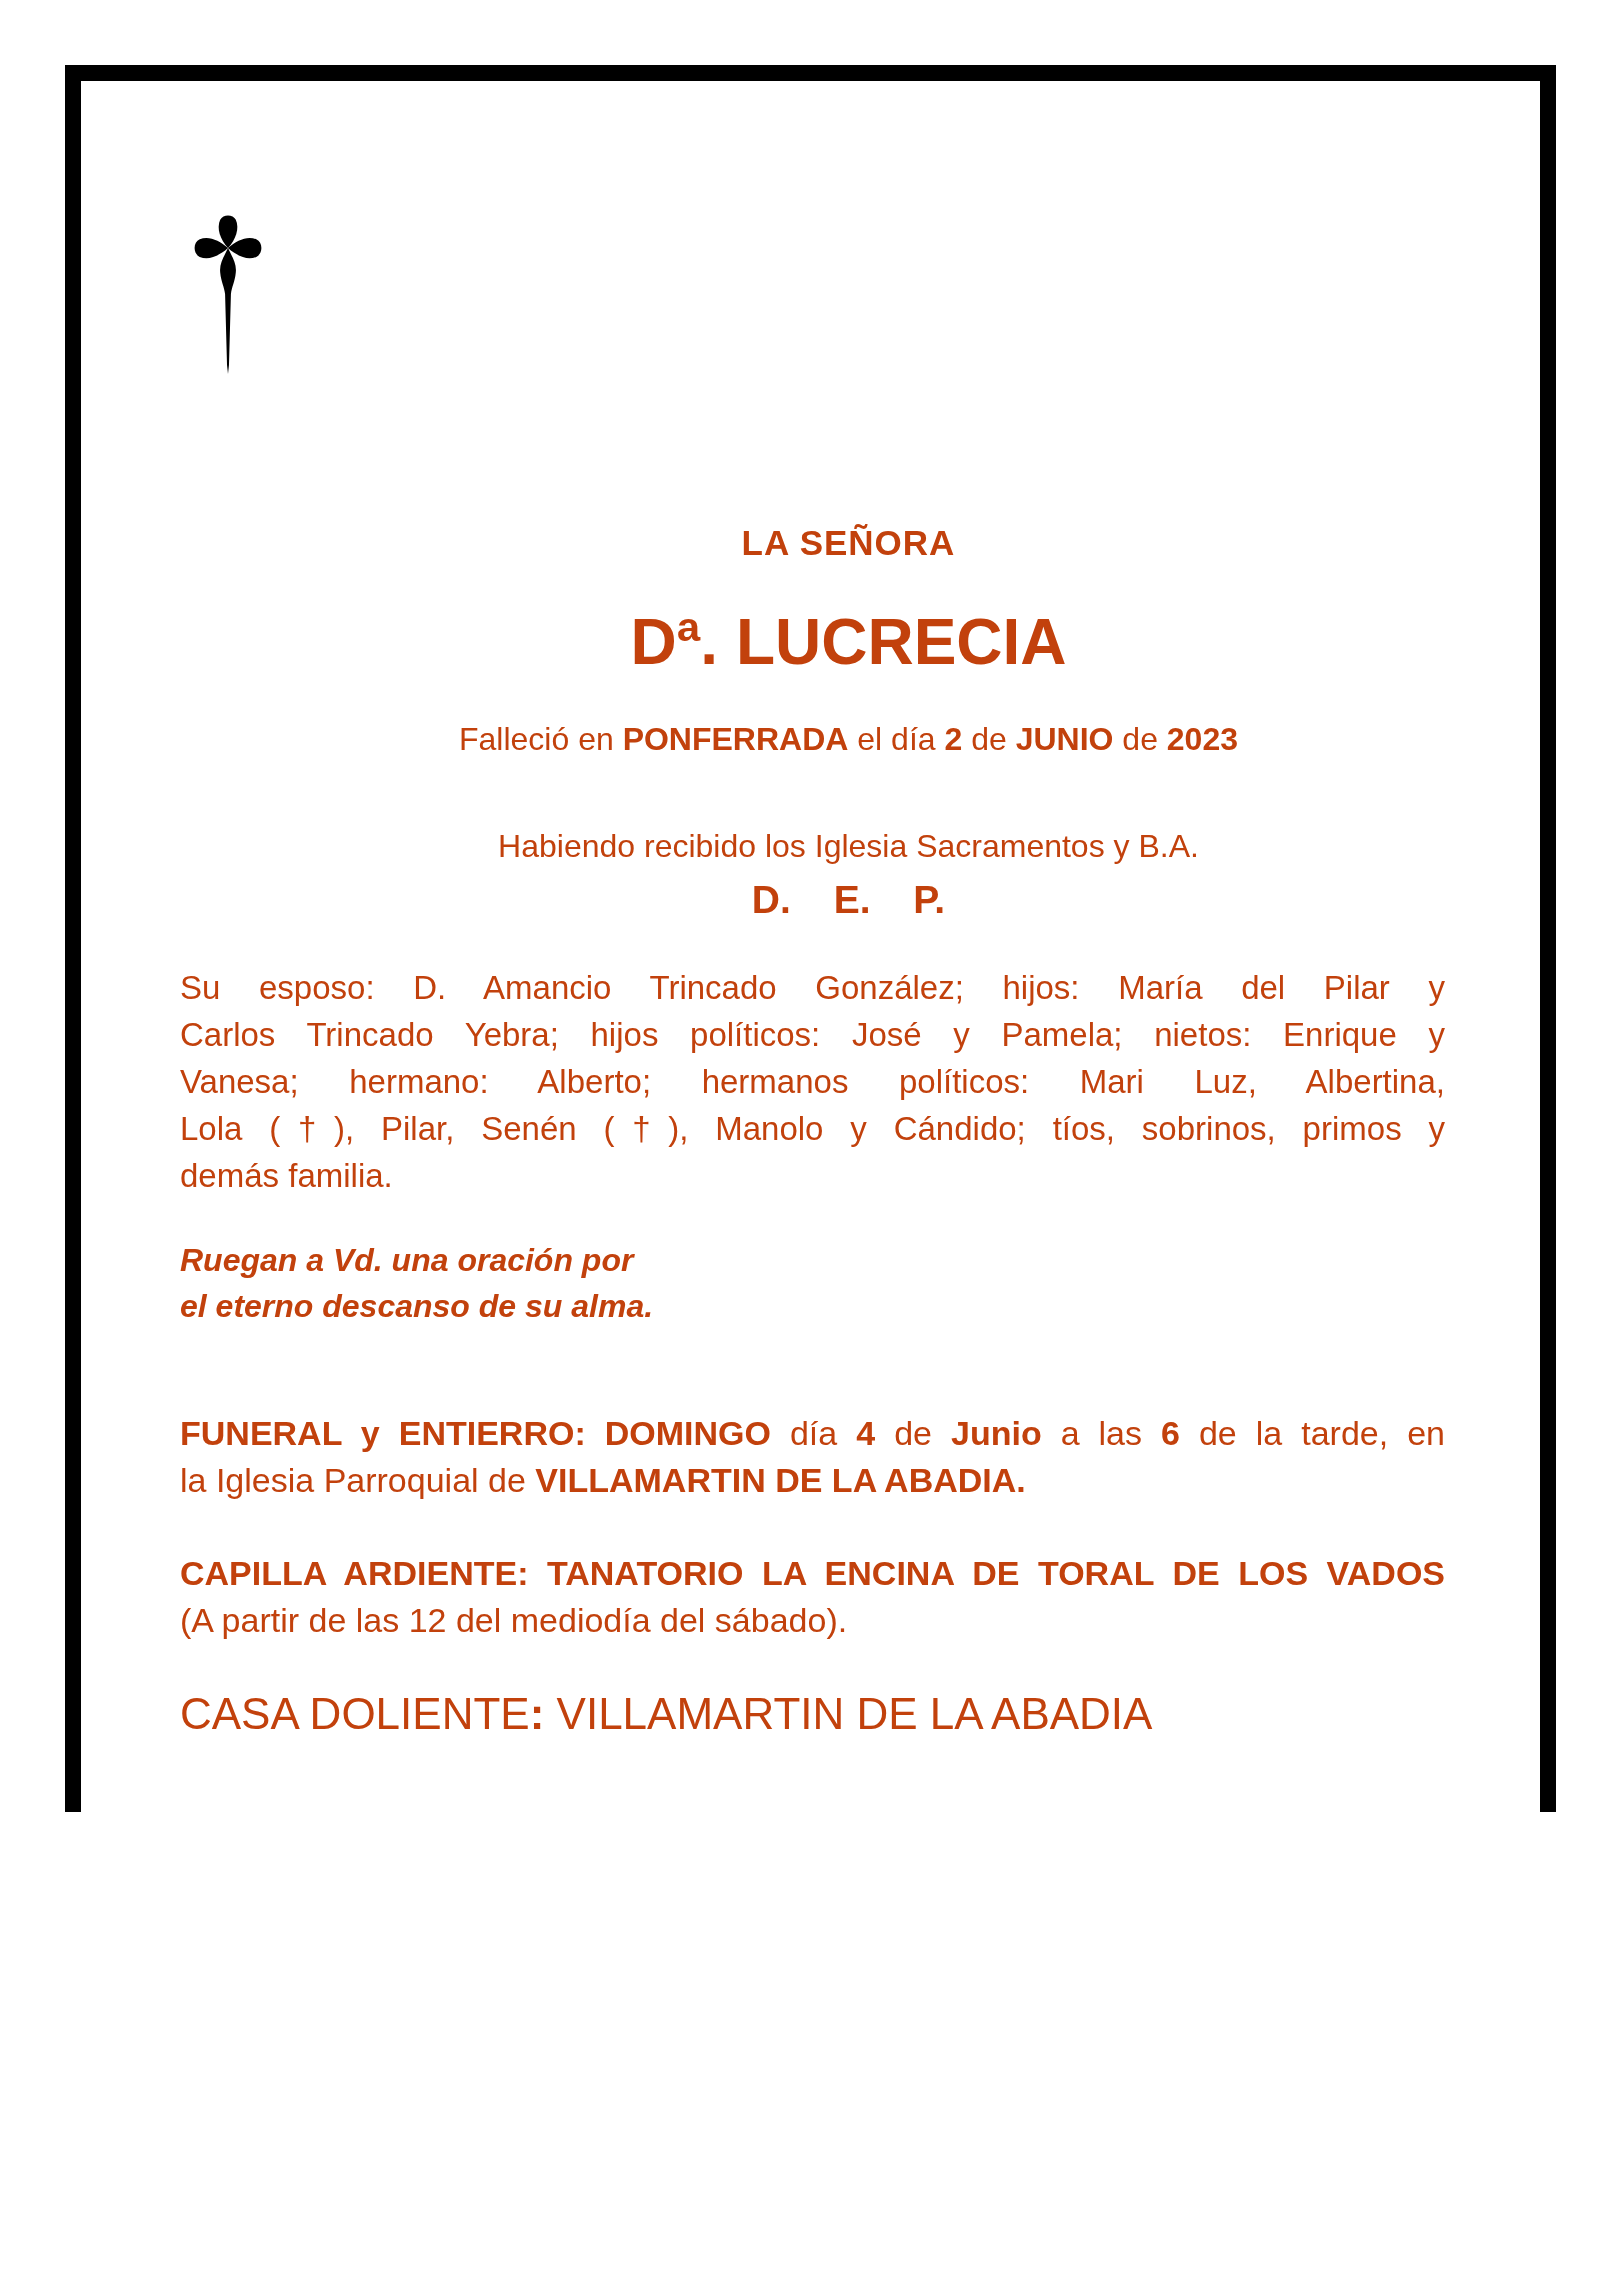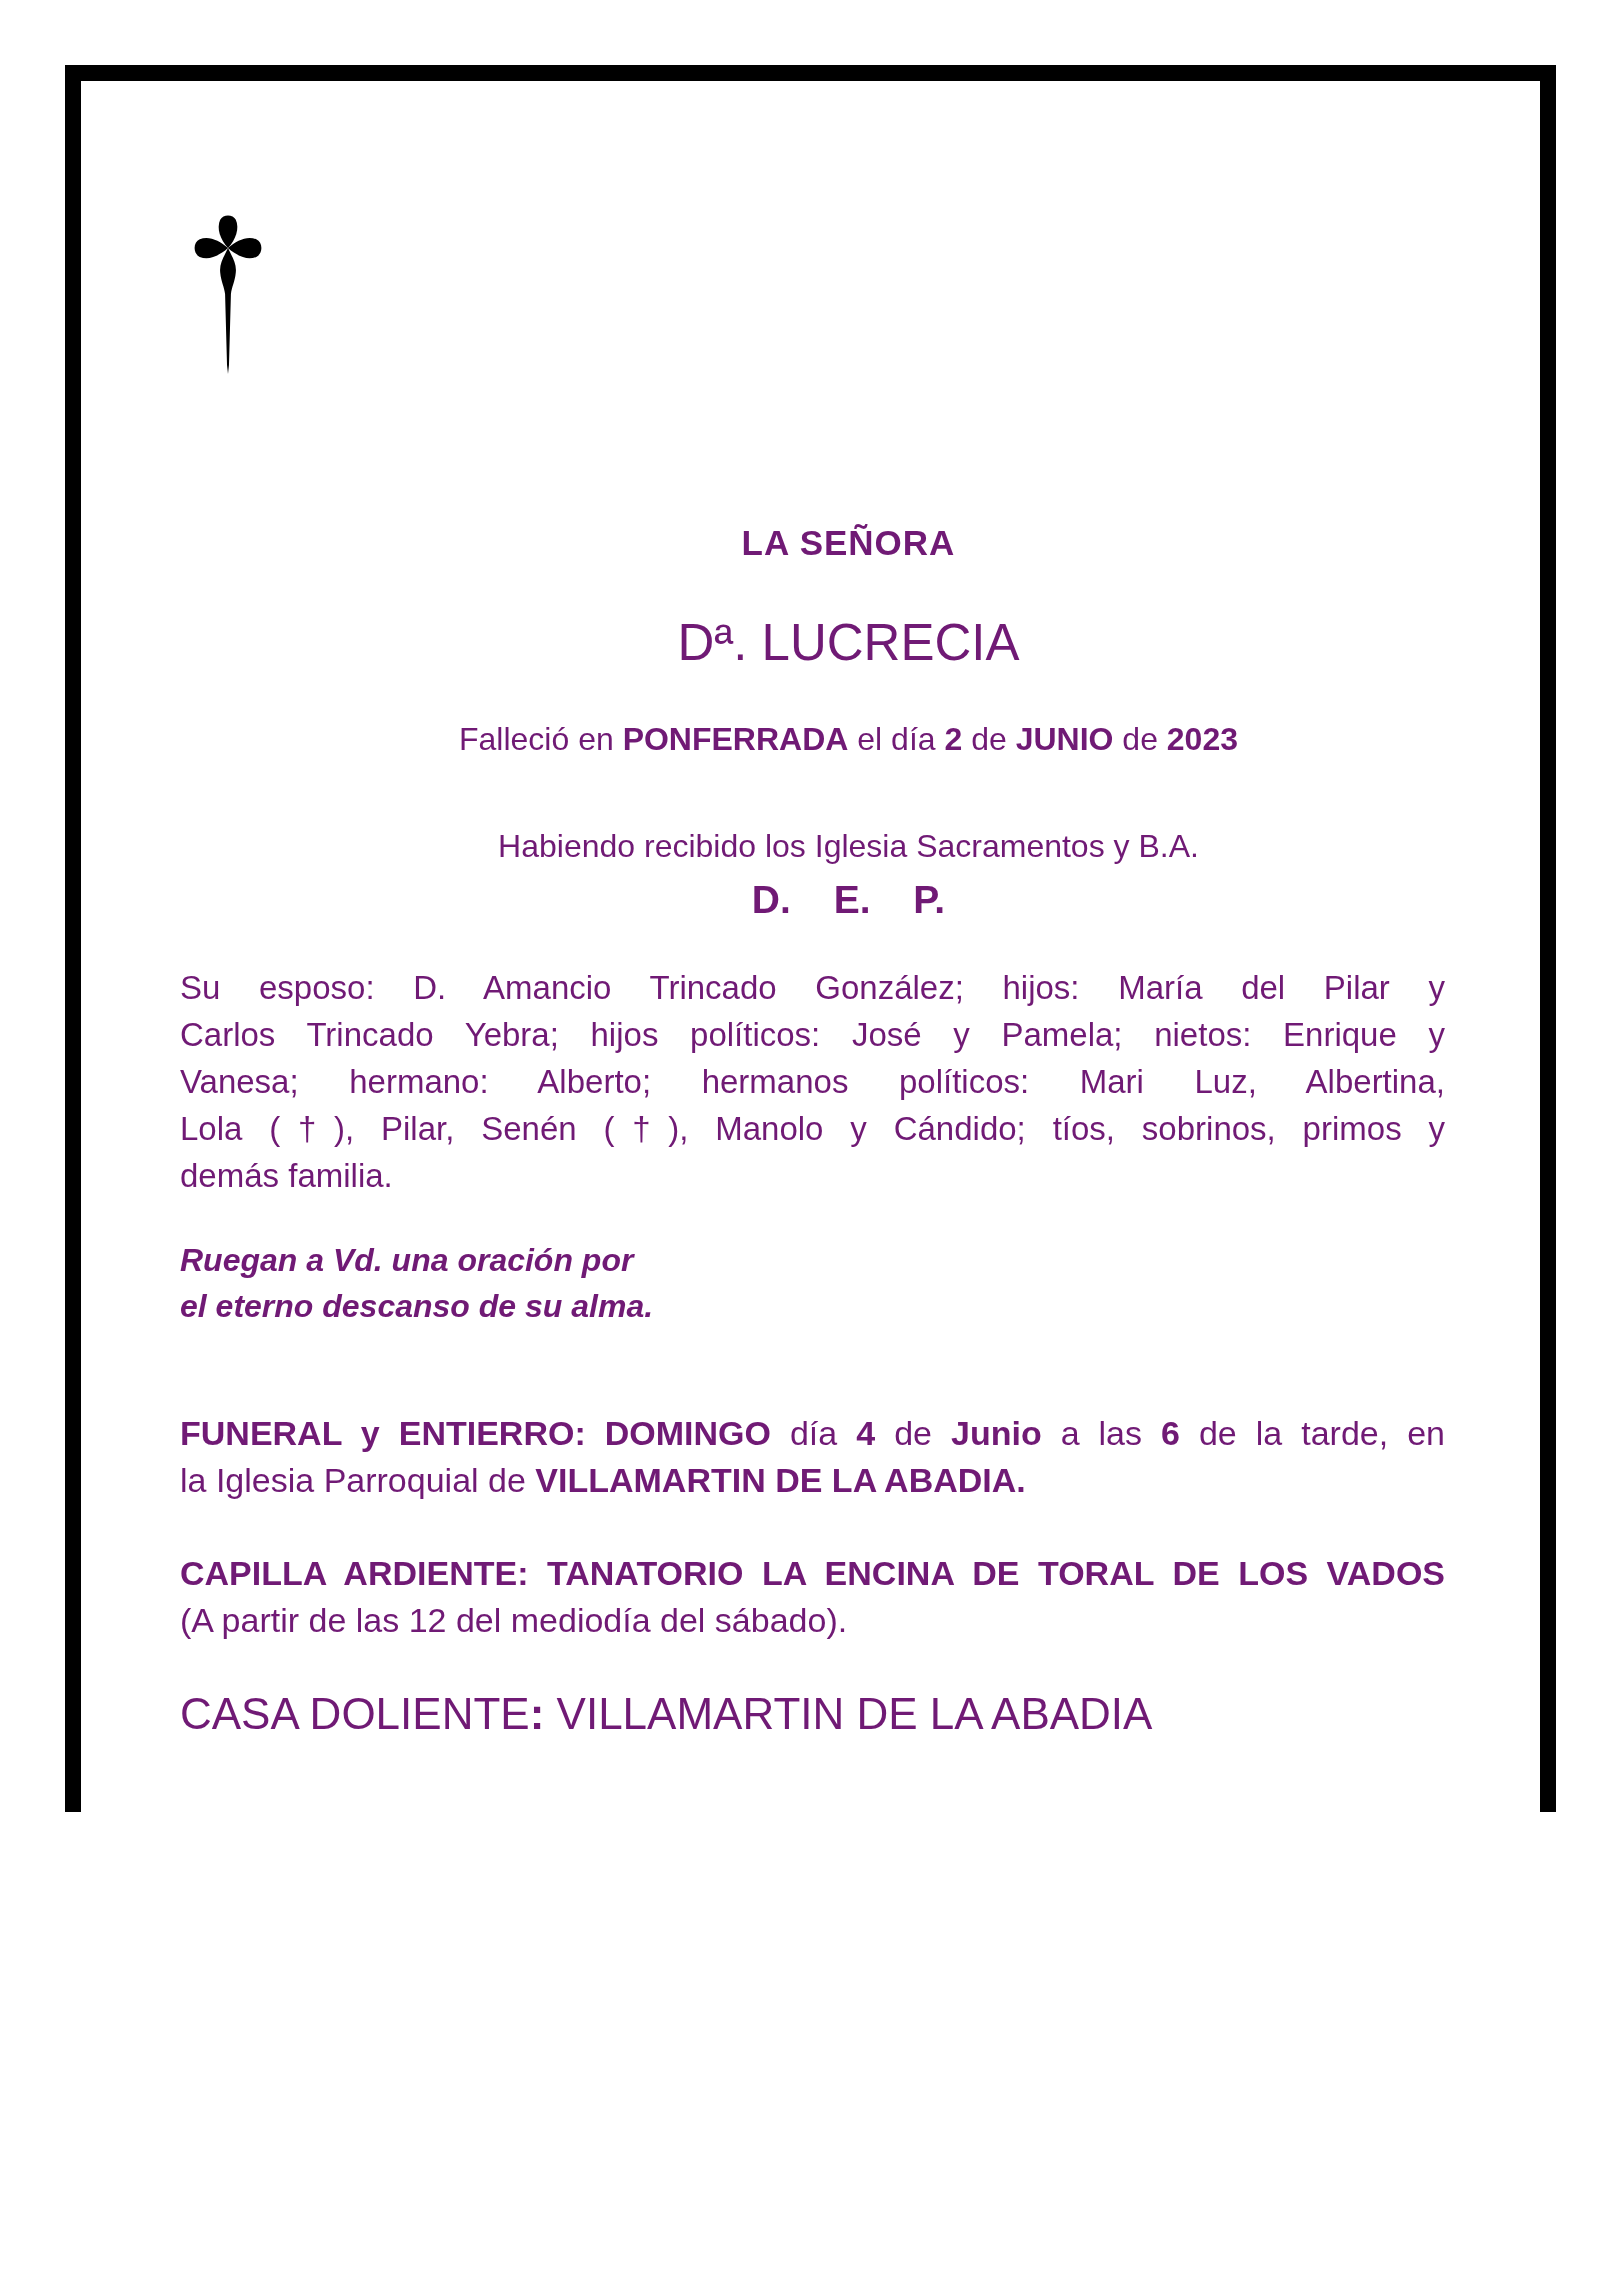--- a/index.html
+++ b/index.html
@@ -5,21 +5,21 @@
   html, body {
     margin: 0;
     padding: 0;
     background: #ffffff;
   }
   .page {
     position: relative;
     width: 1621px;
     height: 1812px;
     background: #ffffff;
-    color: #701a75;
+    color: #c2410c;
     font-family: "Liberation Sans", sans-serif;
   }
   .frame {
     position: absolute;
     left: 65px;
     top: 65px;
     width: 1491px;
     height: 2163px;
     border: 16.7px solid #000000;
     box-sizing: border-box;
@@ -44,23 +44,23 @@
   .prefix {
     margin-top: 143px;
     font-size: 35px;
     line-height: 41px;
     font-weight: bold;
     text-align: center;
     letter-spacing: 1px;
   }
   .name {
     margin-top: 28px;
-    font-size: 51px;
+    font-size: 64px;
     line-height: 103px;
-    font-weight: normal;
+    font-weight: bold;
     text-align: center;
   }
   .meta {
     font-size: 32px;
     line-height: 39px;
     text-align: center;
   }
   .death { margin-top: 26px; }
   .age { margin-top: 88px; }
   .sacraments { margin-top: 68px; }

